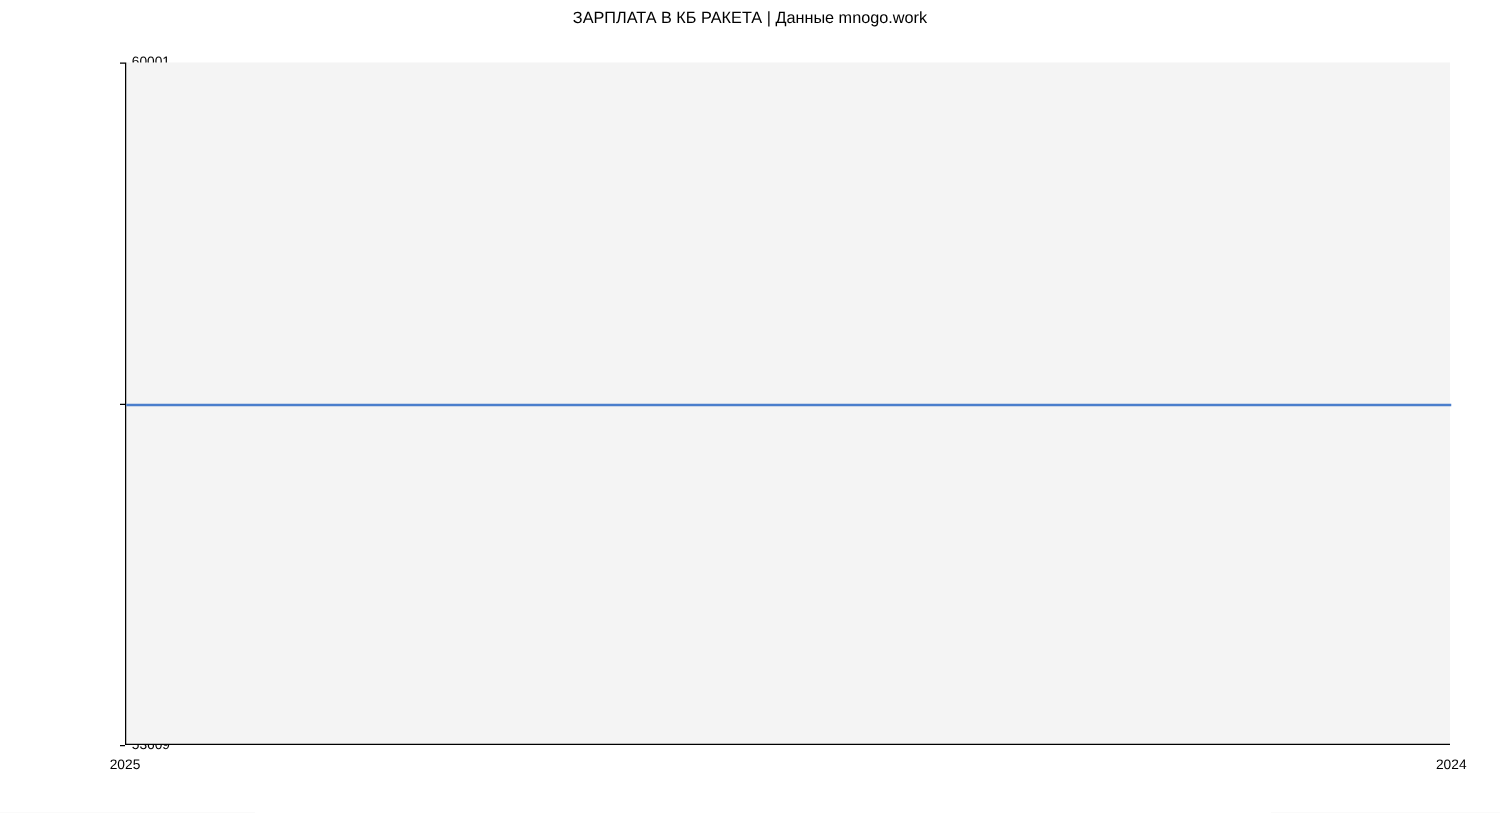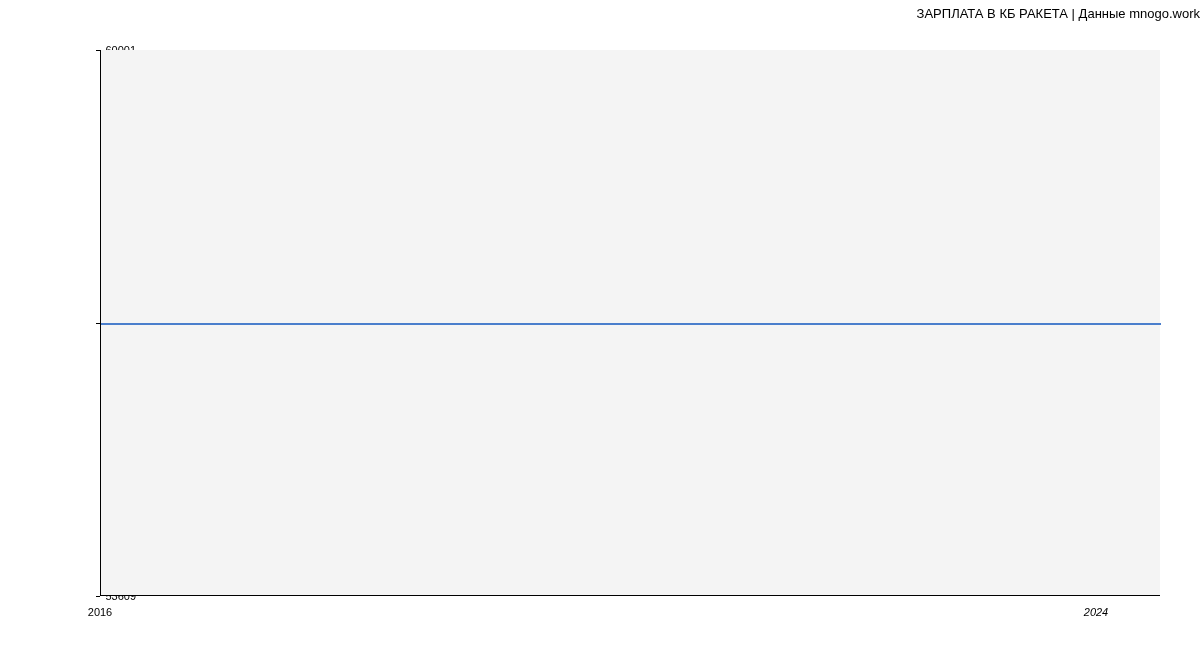--- a/index.html
+++ b/index.html
@@ -8,21 +8,21 @@
       height: 650px;
       background: #ffffff;
       font-family: Arial, sans-serif;
       position: relative;
     }
     .chart-title {
       position: absolute;
       top: 6px;
       left: 0;
       width: 100%;
-      text-align: right;
+      text-align: center;
       font-size: 13px;
       color: #000;
     }
     .plot-area {
       position: absolute;
       left: 100px;
       top: 50px;
       width: 1060px;
       height: 546px;
       background: #f4f4f4;
@@ -50,21 +50,21 @@
     .y-mark-mid { top: 323px; }
     .y-mark-bot { top: 596px; }
     .x-tick {
       position: absolute;
       top: 606px;
       font-size: 11px;
       color: #000;
       transform: translateX(-50%);
     }
     .x-tick-left { left: 100px; }
-    .x-tick-right { left: 1096px; font-style: italic; }
+    .x-tick-right { left: 1161px; }
     .data-line {
       position: absolute;
       left: 0;
       top: 273px;
       width: 1060px;
       height: 1.5px;
       background: #4a7ecc;
     }
   </style>
 </head>
@@ -77,14 +77,14 @@
 <div class="y-tick y-tick-bot">53609</div>
 
 <div class="y-tick-mark y-mark-top"></div>
 <div class="y-tick-mark y-mark-mid"></div>
 <div class="y-tick-mark y-mark-bot"></div>
 
 <div class="plot-area">
   <div class="data-line"></div>
 </div>
 
-<div class="x-tick x-tick-left">2016</div>
+<div class="x-tick x-tick-left">2025</div>
 <div class="x-tick x-tick-right">2024</div>
 
 </body></html>

